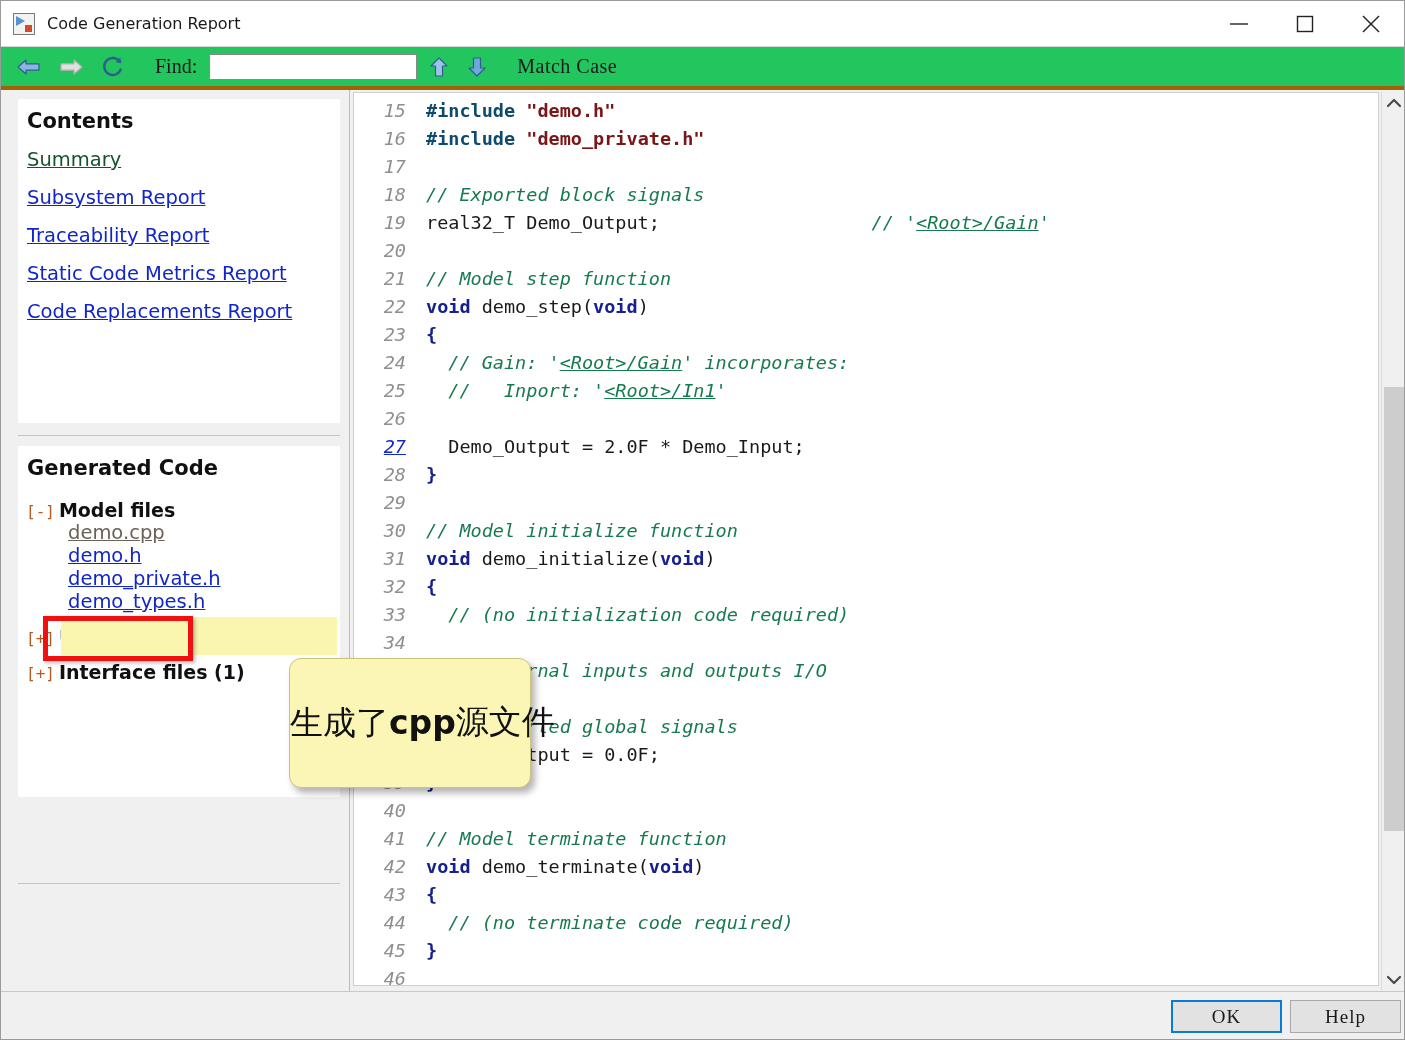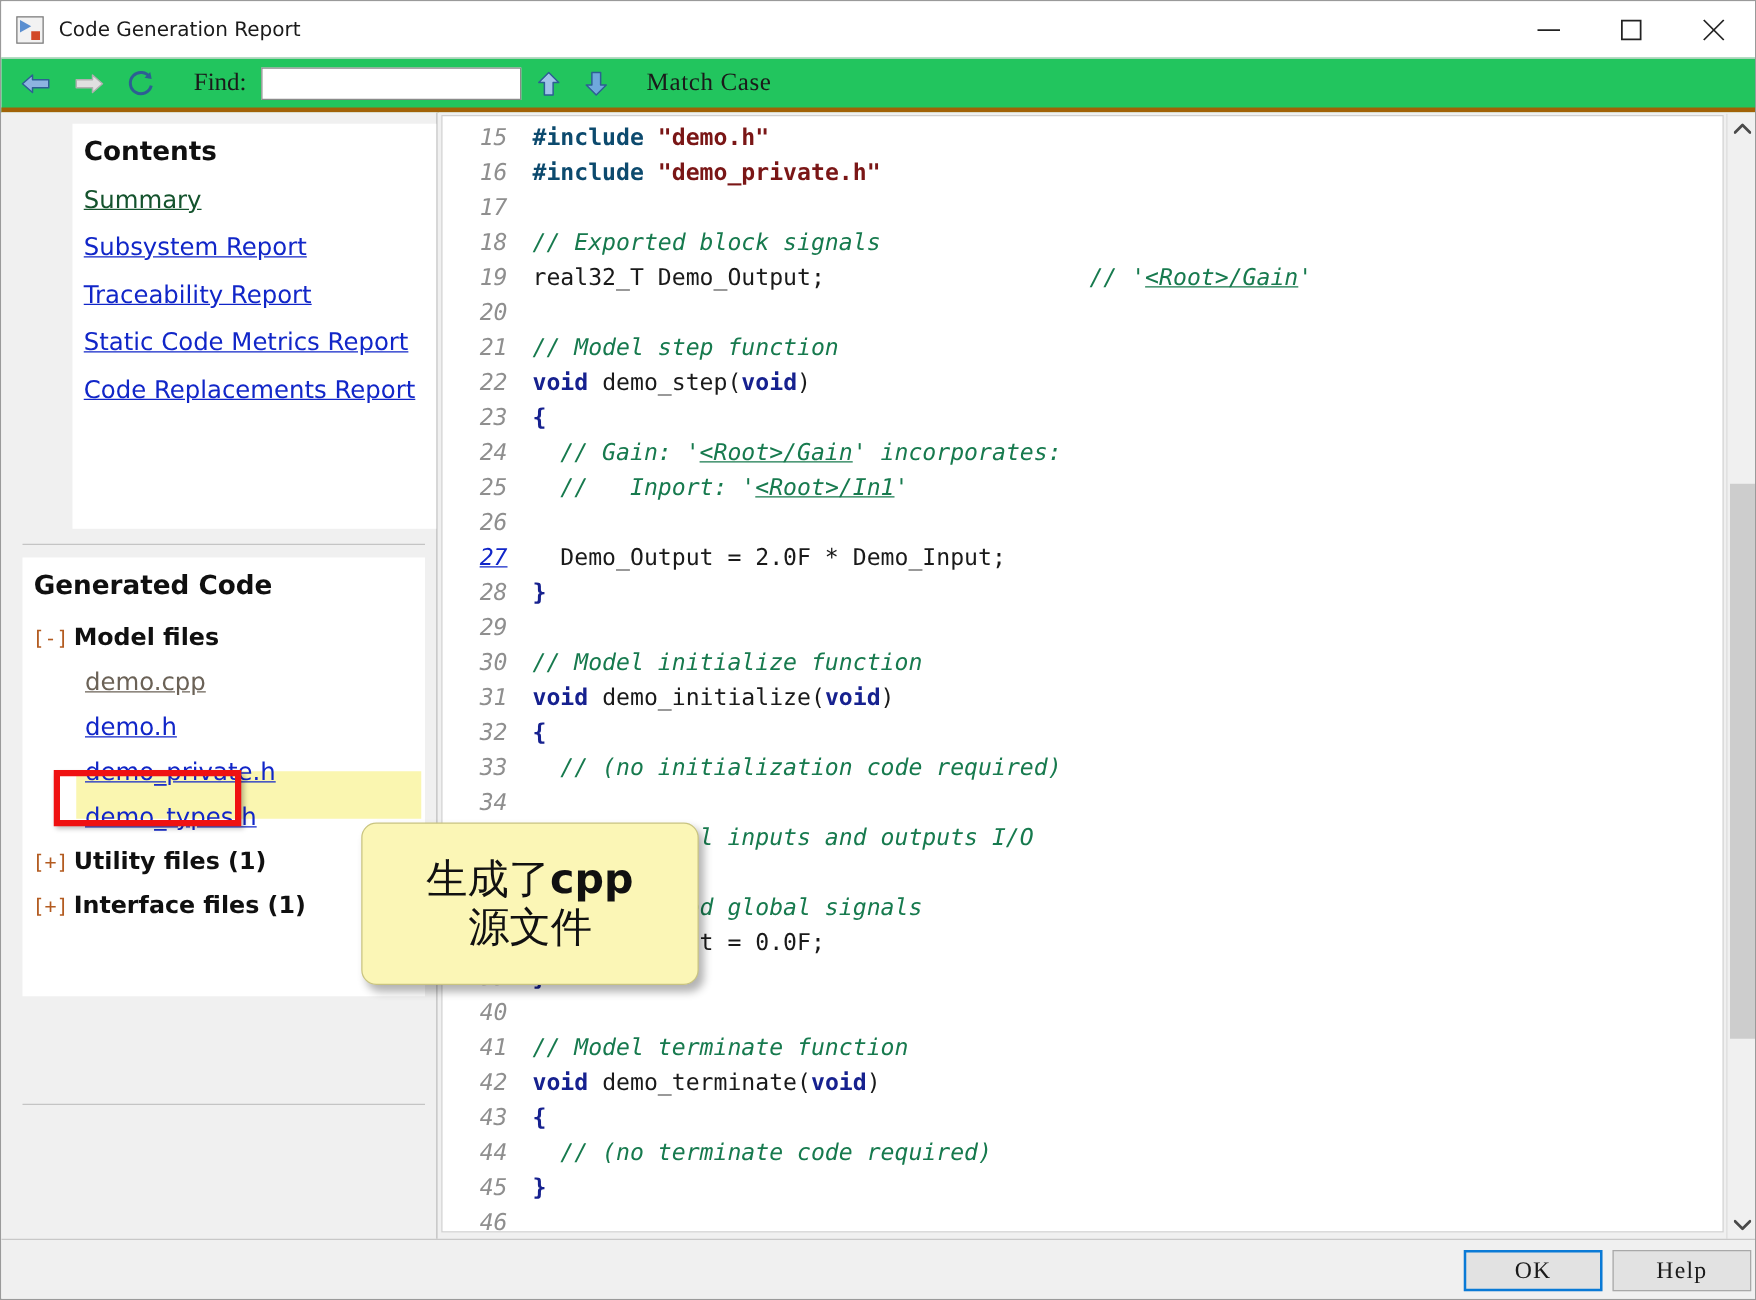--- a/index.html
+++ b/index.html
@@ -151,21 +151,21 @@
     box-sizing: border-box;
     overflow: hidden;
   }
   .panel {
     position: absolute;
     left: 17px;
     width: 322px;
     background: #ffffff;
     box-sizing: border-box;
   }
-  #panel-contents { top: 9px; height: 324px; margin-left: 40px; }
+  #panel-contents { top: 9px; height: 324px; }
   #panel-generated { top: 356px; height: 351px; }
 
   .panel-title {
     font-size: 21px;
     font-weight: bold;
     color: #101010;
     font-family: "DejaVu Sans", sans-serif;
     padding: 10px 0 0 9px;
   }
   .toc-link {
@@ -208,21 +208,20 @@
     font-size: 16px;
     font-weight: normal;
     margin-right: 4px;
   }
   .tree-file {
     display: block;
     font-size: 19.5px;
     color: #1126c8;
     text-decoration: underline;
     font-family: "DejaVu Sans", sans-serif;
-    margin-top: 13px;
     margin-left: 42px;
     white-space: nowrap;
     position: relative;
     z-index: 2;
   }
   .tree-file.selected {
     color: #6b6257;
   }
 
   
@@ -326,32 +325,32 @@
     top: 296px;
     height: 444px;
     background: #cdcdcd;
   }
 
   
   .tooltip {
     position: absolute;
     left: 288px;
     top: 568px;
-    width: 270px;
+    width: 242px;
     height: 130px;
     background: #fbf6b6;
     border: 1px solid #c9c480;
     border-radius: 12px;
     box-sizing: border-box;
     box-shadow: 4px 5px 7px rgba(0,0,0,0.30);
     z-index: 30;
     display: flex;
-    flex-direction: column;
+    flex-direction: row;
     align-items: center;
-    justify-content: center;
+    justify-content: space-between;
   }
   .tt-line1 {
     font-family: "DejaVu Sans", sans-serif;
     font-size: 33px;
     color: #111;
     line-height: 1.25;
     white-space: nowrap;
   }
   .tt-line1 b { font-weight: bold; }
   .tt-line2 {

